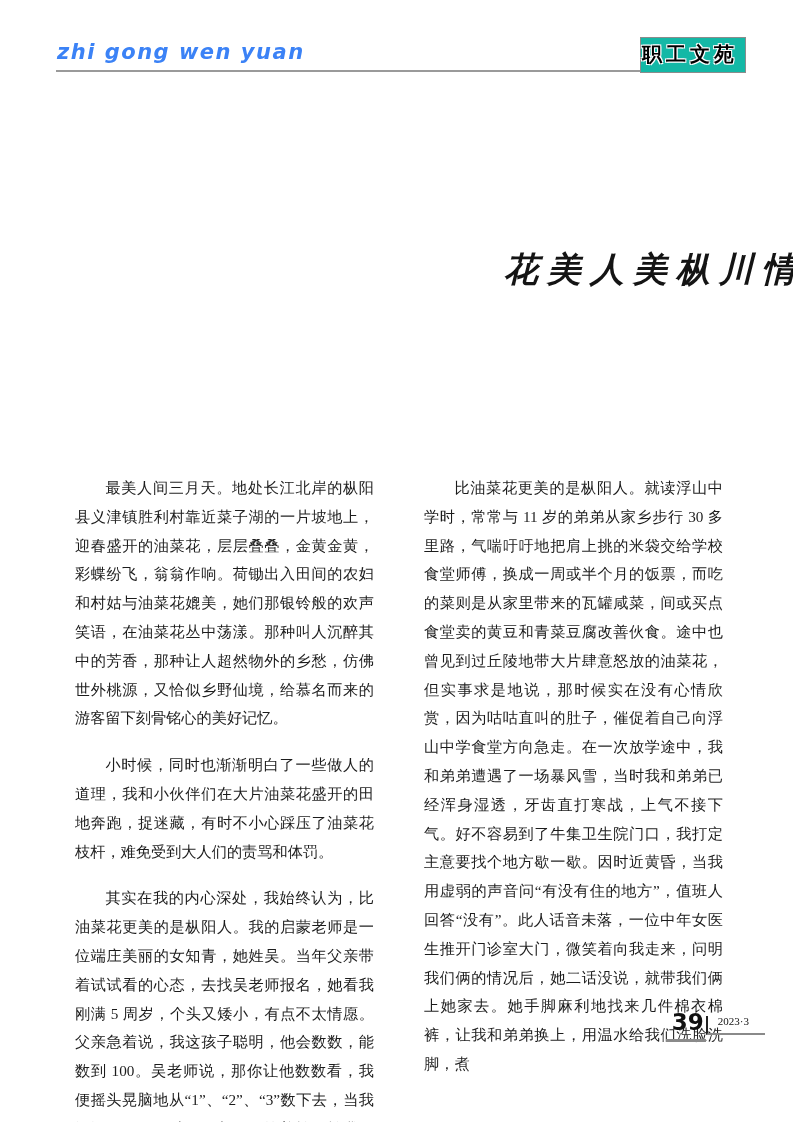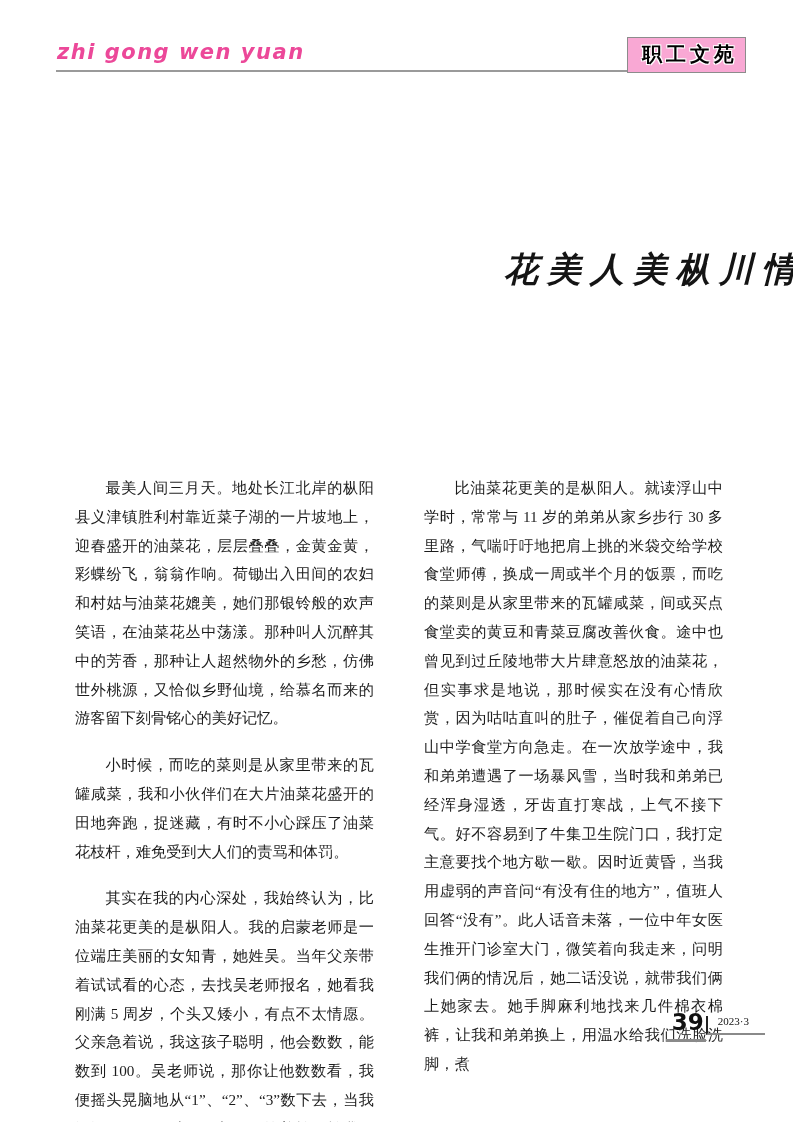--- a/index.html
+++ b/index.html
@@ -9,30 +9,30 @@
     font-family:"Liberation Serif", serif;
   }
   .page{position:absolute;inset:0;background:#fff;}
 
   
   .header-script{
     position:absolute;left:57px;top:40px;
     font-family:"DejaVu Sans", sans-serif;
     font-weight:bold;font-style:italic;
     font-size:21px;letter-spacing:1.5px;
-    color:#ec4899;
+    color:#3b82f6;
   }
   .header-rule{
     position:absolute;left:56px;right:47px;top:70px;
     height:2px;background:#9a9a9a;
   }
   .section-badge{
     position:absolute;right:47px;top:37px;
-    background:#f9a8d4;border:1px solid #8c8c8c;
-    padding:3px 7px 4px 14px;
+    background:#14b8a6;border:1px solid #8c8c8c;
+    padding:3px 7px 4px 1px;
     font-family:"Liberation Serif", serif;
     font-weight:bold;font-size:20px;letter-spacing:4px;
     color:#000;
     text-shadow:-1px -1px 0 #fff,1px -1px 0 #fff,-1px 1px 0 #fff,1px 1px 0 #fff;
   }
 
   
   .article-title{
     position:absolute;left:12px;top:224px;width:100%;
     text-align:right;
@@ -84,21 +84,21 @@
 
   <div class="header-rule"></div>
 
   <div class="section-badge">职工文苑</div>
 
   <h1 class="article-title">花美人美枞川情</h1>
 
   <div class="columns">
     <div class="col">
         <p class="indent">最美人间三月天。地处长江北岸的枞阳县义津镇胜利村靠近菜子湖的一片坡地上，迎春盛开的油菜花，层层叠叠，金黄金黄，彩蝶纷飞，翁翁作响。荷锄出入田间的农妇和村姑与油菜花媲美，她们那银铃般的欢声笑语，在油菜花丛中荡漾。那种叫人沉醉其中的芳香，那种让人超然物外的乡愁，仿佛世外桃源，又恰似乡野仙境，给慕名而来的游客留下刻骨铭心的美好记忆。</p>
-        <p class="indent">小时候，而吃的菜则是从家里带来的瓦罐咸菜，我和小伙伴们在大片油菜花盛开的田地奔跑，捉迷藏，有时不小心踩压了油菜花枝杆，难免受到大人们的责骂和体罚。</p>
+        <p class="indent">小时候，同时也渐渐明白了一些做人的道理，我和小伙伴们在大片油菜花盛开的田地奔跑，捉迷藏，有时不小心踩压了油菜花枝杆，难免受到大人们的责骂和体罚。</p>
         <p class="indent">其实在我的内心深处，我始终认为，比油菜花更美的是枞阳人。我的启蒙老师是一位端庄美丽的女知青，她姓吴。当年父亲带着试试看的心态，去找吴老师报名，她看我刚满 5 周岁，个头又矮小，有点不太情愿。父亲急着说，我这孩子聪明，他会数数，能数到 100。吴老师说，那你让他数数看，我便摇头晃脑地从“1”、“2”、“3”数下去，当我还没数到“50”时，吴老师微笑着拍了拍我的小脑袋，说：这孩子，我们学校破例收下了。从此，我就成了一年级班上最小的学生。每天上课之前，吴老师都要来抱着我坐到二尺多高的木凳子上，下课时还要抱着我从凳子上下来。时间一长，个头最高的班长和几位同学便取代了吴老师的角色。在我们这所三个年</p>
       </div>
     <div class="col">
         <p class="indent">比油菜花更美的是枞阳人。就读浮山中学时，常常与 11 岁的弟弟从家乡步行 30 多里路，气喘吁吁地把肩上挑的米袋交给学校食堂师傅，换成一周或半个月的饭票，而吃的菜则是从家里带来的瓦罐咸菜，间或买点食堂卖的黄豆和青菜豆腐改善伙食。途中也曾见到过丘陵地带大片肆意怒放的油菜花，但实事求是地说，那时候实在没有心情欣赏，因为咕咕直叫的肚子，催促着自己向浮山中学食堂方向急走。在一次放学途中，我和弟弟遭遇了一场暴风雪，当时我和弟弟已经浑身湿透，牙齿直打寒战，上气不接下气。好不容易到了牛集卫生院门口，我打定主意要找个地方歇一歇。因时近黄昏，当我用虚弱的声音问“有没有住的地方”，值班人回答“没有”。此人话音未落，一位中年女医生推开门诊室大门，微笑着向我走来，问明我们俩的情况后，她二话没说，就带我们俩上她家去。她手脚麻利地找来几件棉衣棉裤，让我和弟弟换上，用温水给我们洗脸洗脚，煮</p>
       </div>
   </div>
 
   <div class="footer">
     <span class="page-num">39</span>
     <span class="issue">2023·3</span>

